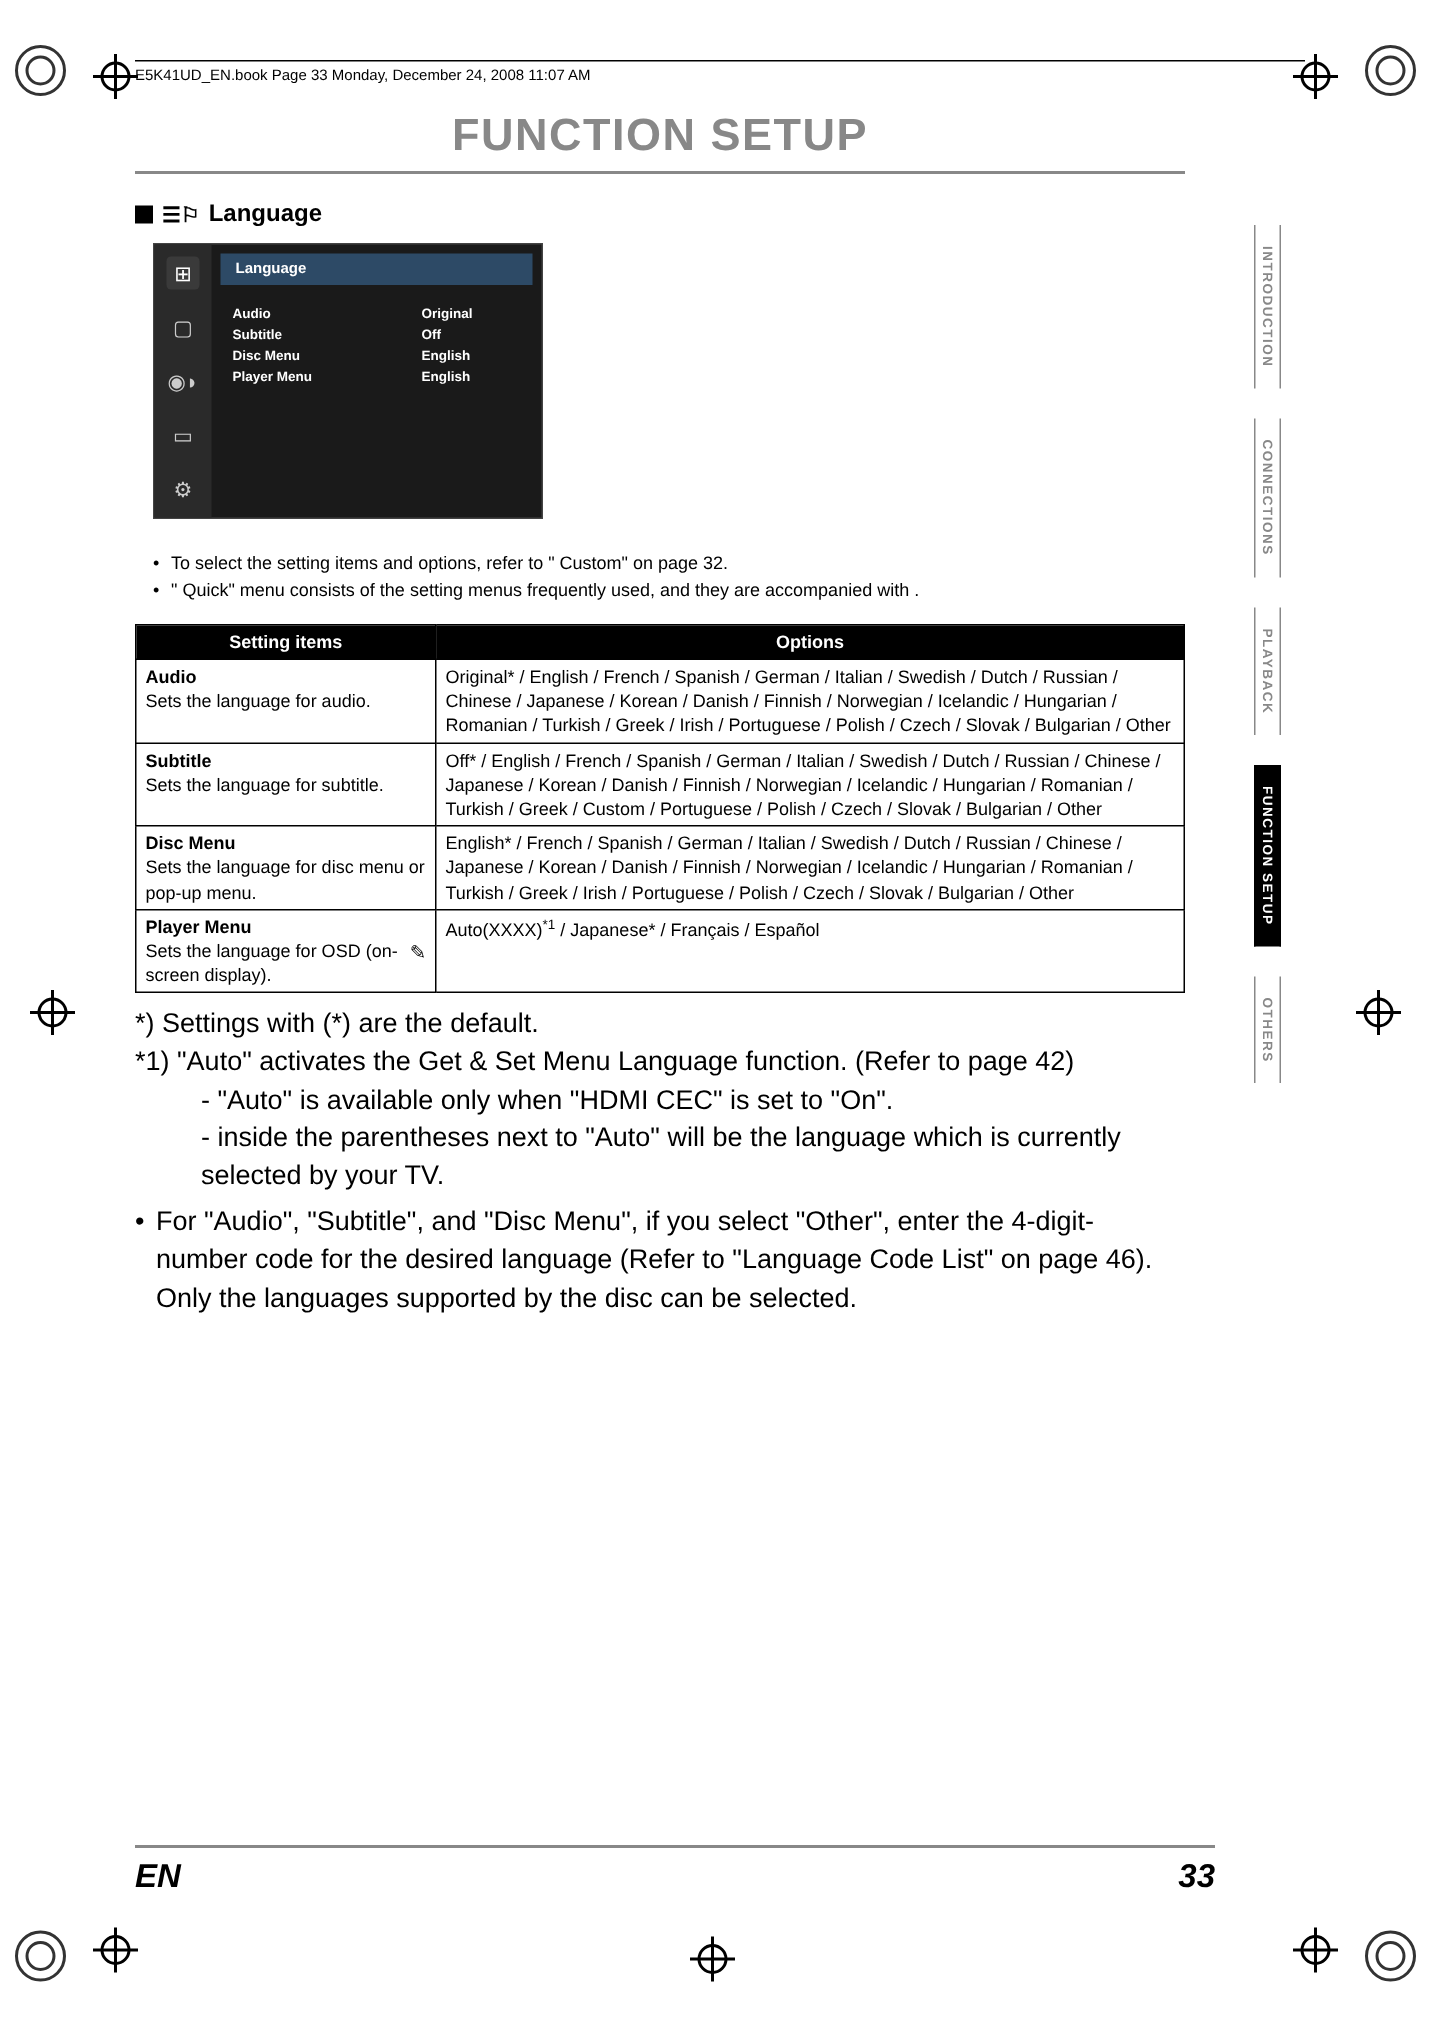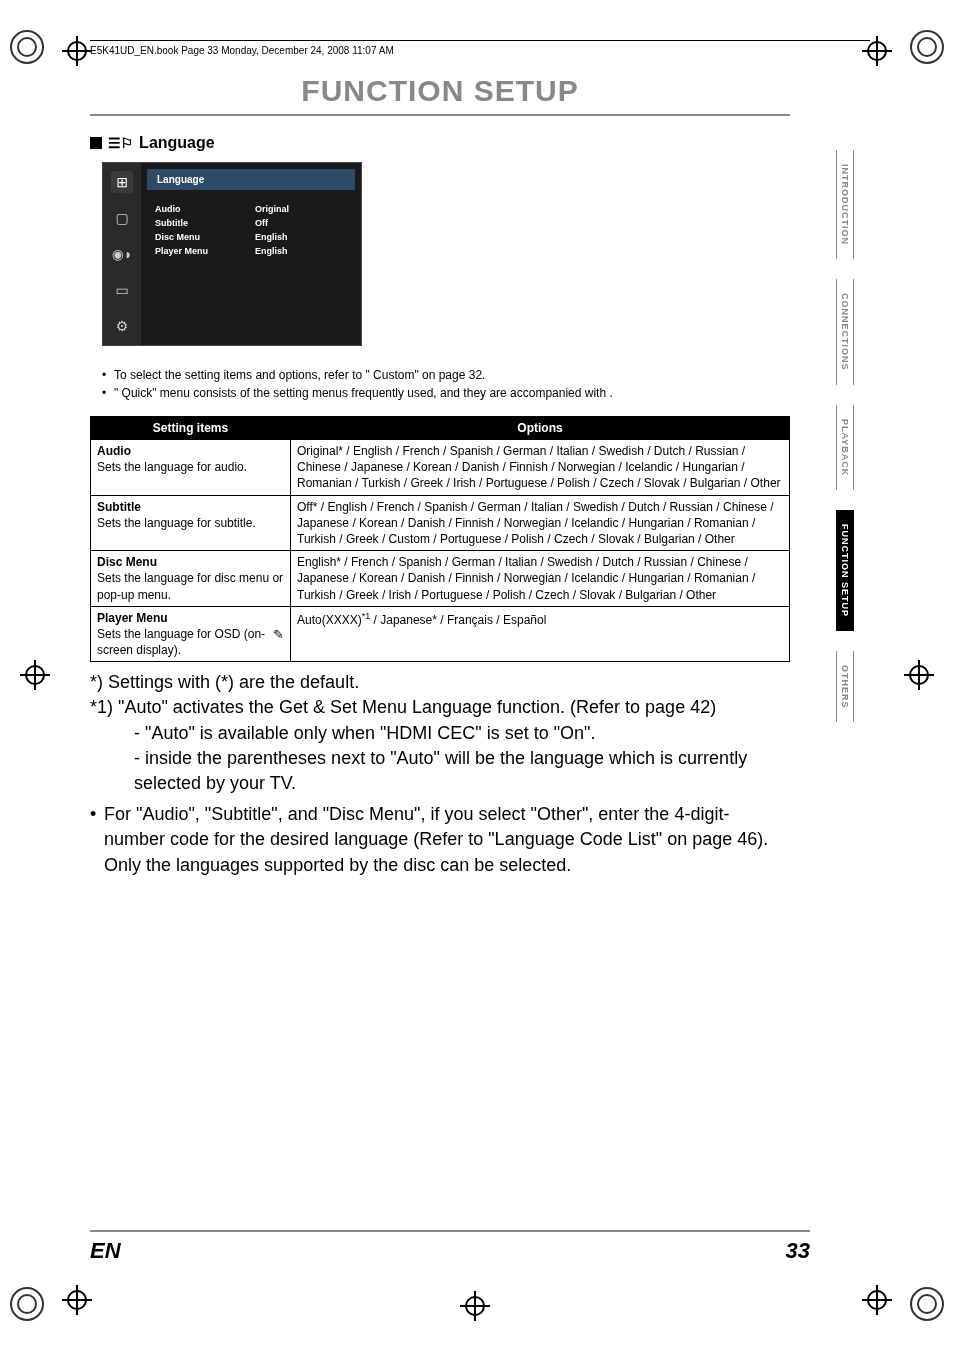--- a/index.html
+++ b/index.html
@@ -97,21 +97,21 @@
     font-weight: bold;
     font-size: 10px;
     margin: 6px 6px 12px 6px;
   }
   .menu-row {
     display: flex;
     padding: 2px 14px;
     font-size: 9px;
   }
   .menu-row .lbl { width: 100px; font-weight: bold; }
-  .menu-row .val { font-weight: bold; }
+  .menu-row .val { font-weight: bold; margin-left: 26px; }
 
   .bullet-notes {
     font-size: 12px;
     margin-bottom: 14px;
     margin-left: 12px;
   }
   .bullet-notes li {
     list-style: none;
     padding-left: 12px;
     position: relative;

